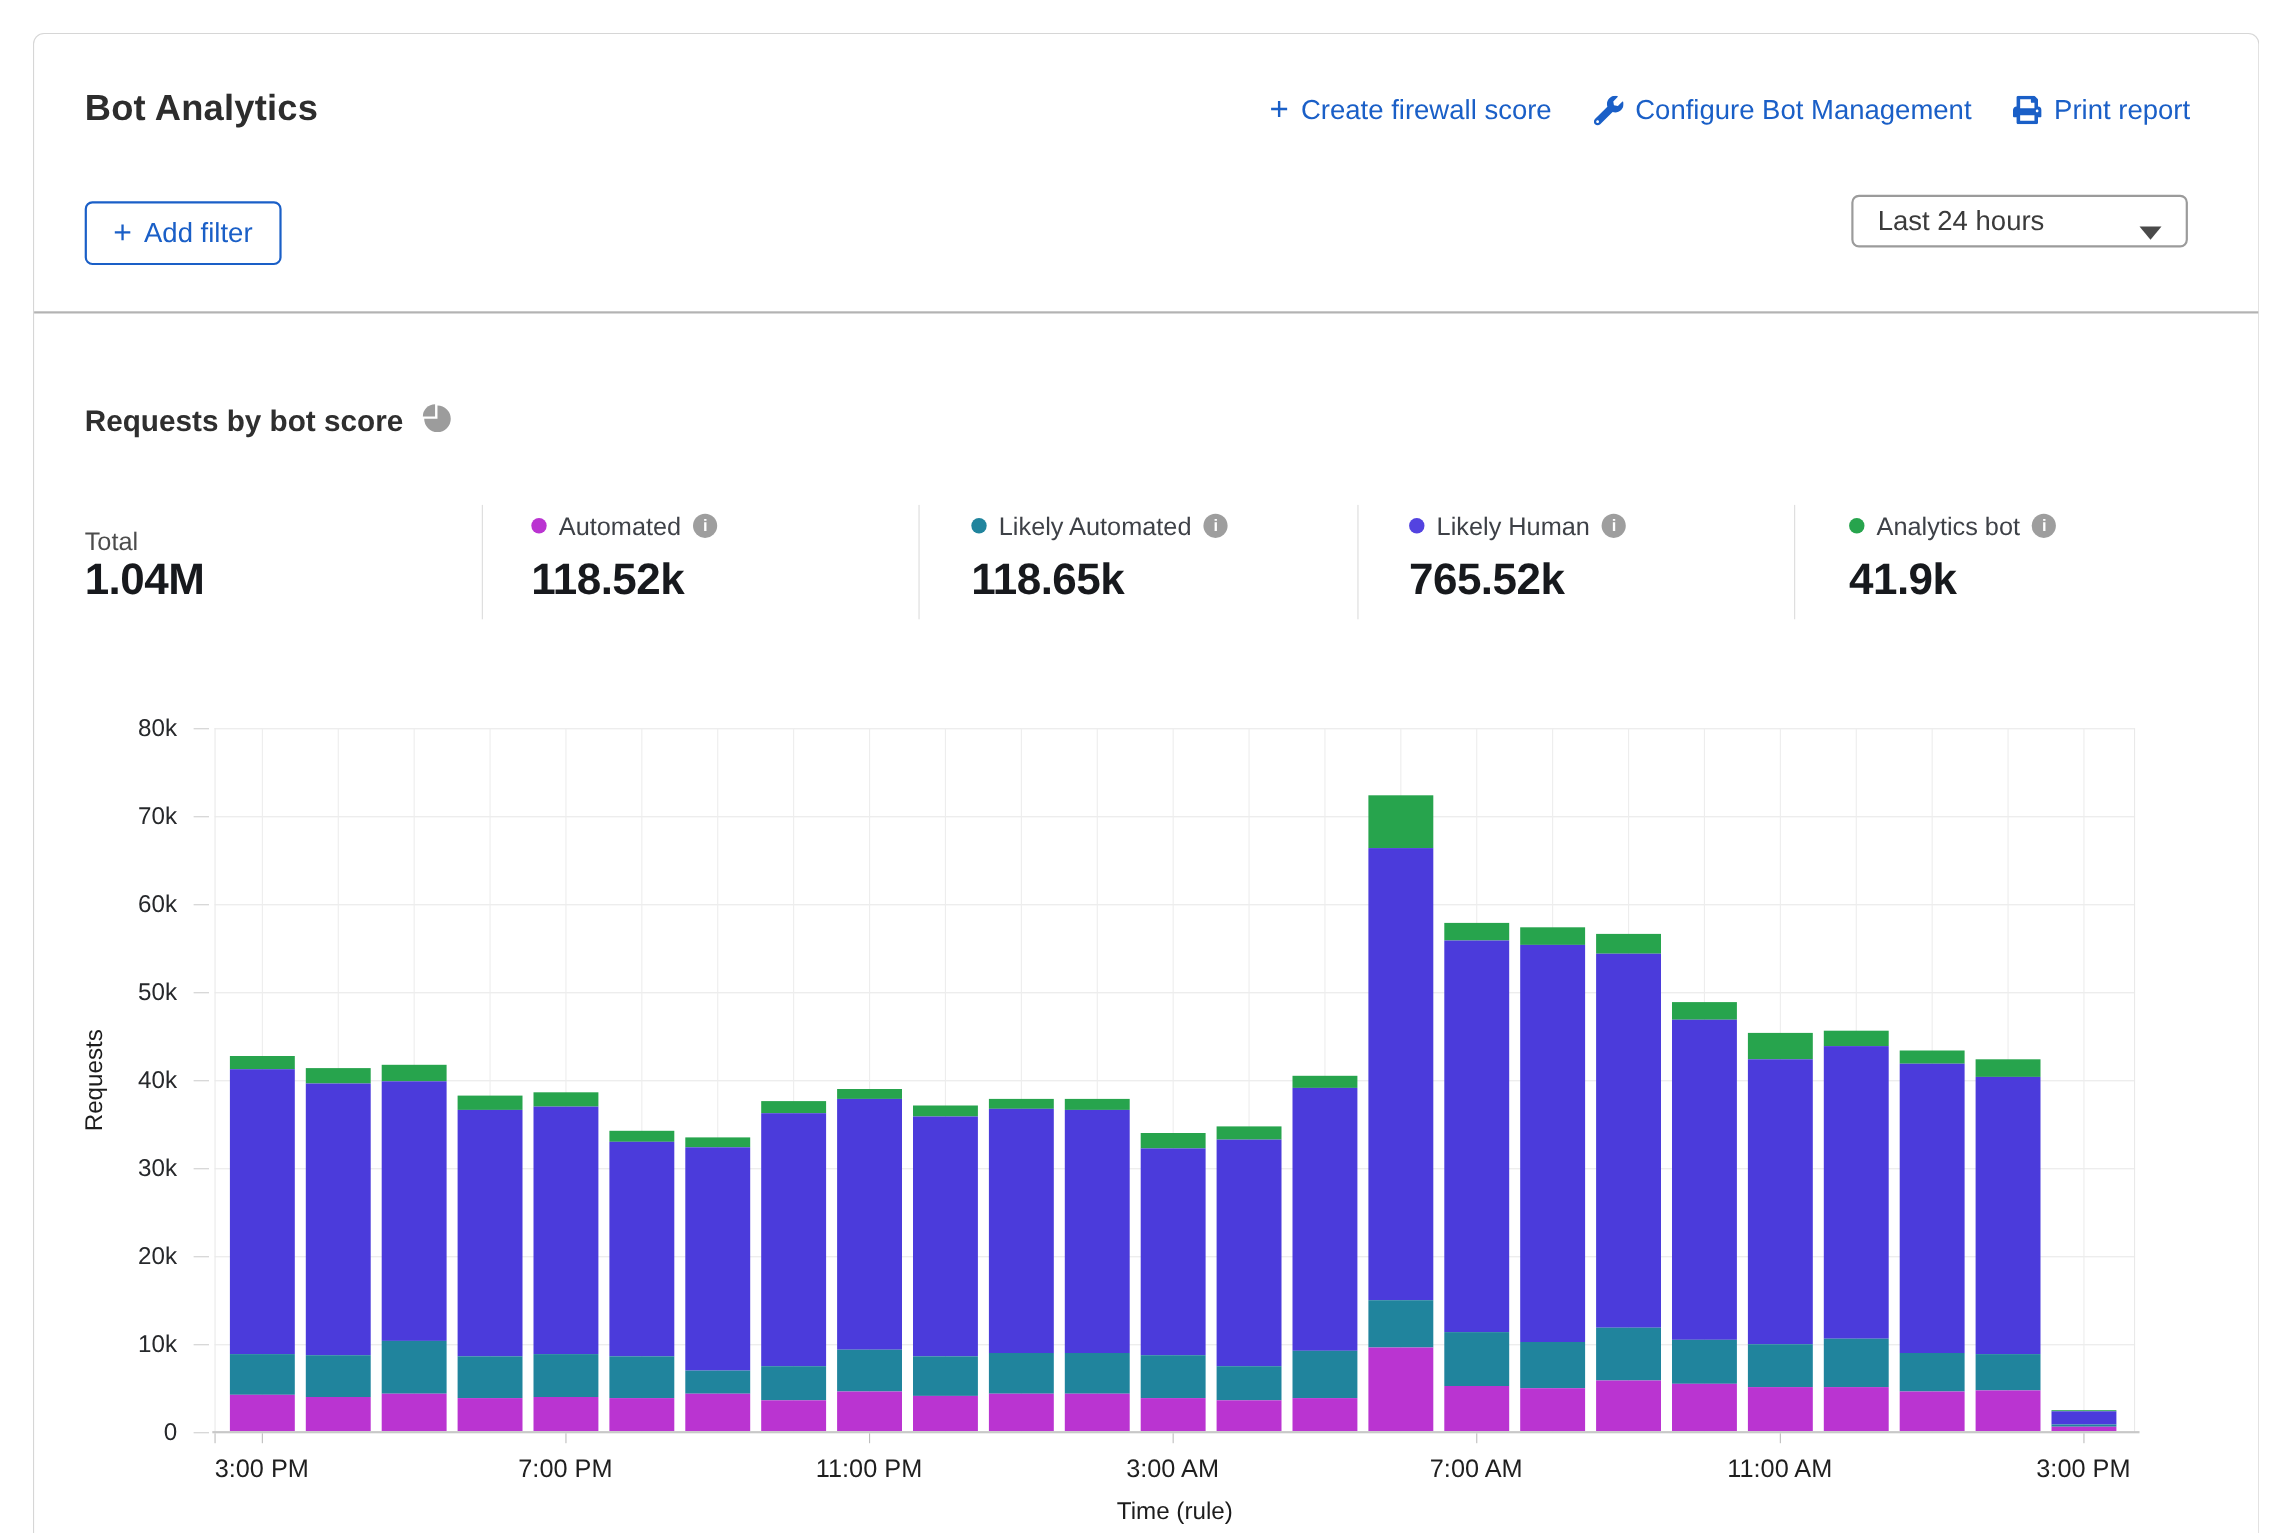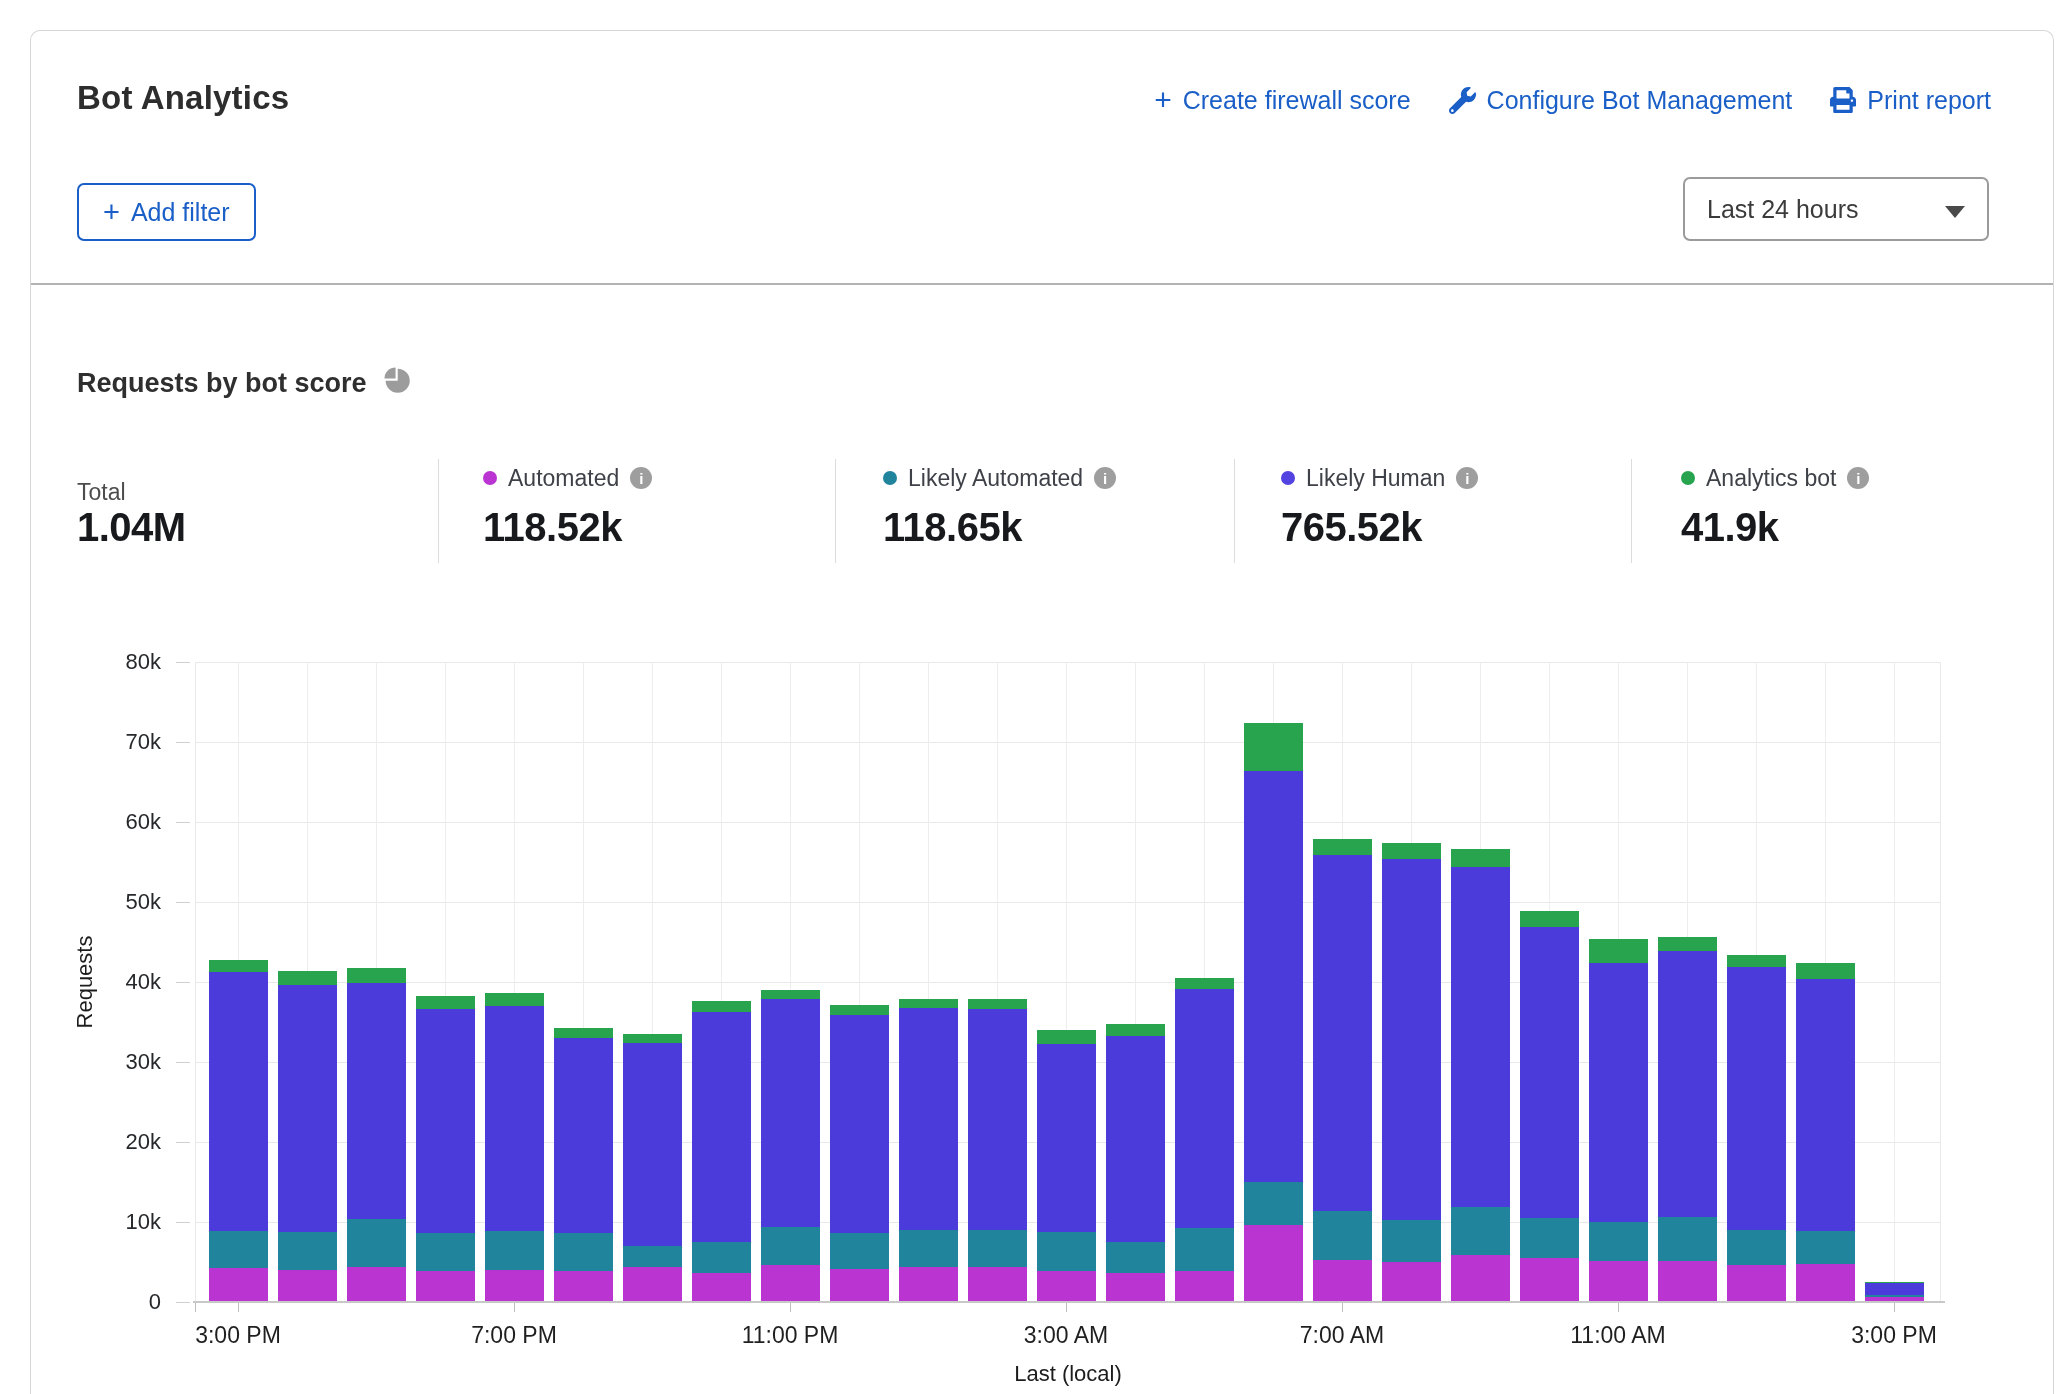--- a/index.html
+++ b/index.html
@@ -14,21 +14,21 @@
     display:flex; align-items:center; gap:38px; }
   .hlink { display:flex; align-items:center; gap:11px; color:#1a5fc7;
     font-size:25px; cursor:pointer; white-space:nowrap; }
   .hlink .plus { font-size:30px; font-weight:400; line-height:26px; }
   .hlink svg { display:block; }
   .add-filter { position:absolute; left:46px; top:152px; height:58px;
     display:inline-flex; align-items:center; gap:11px; padding:0 24px;
     background:#fff; border:2px solid #1a5fc7; border-radius:7px;
     color:#1a5fc7; font-size:25px; cursor:pointer; }
   .add-filter .plus { font-size:29px; font-weight:400; }
-  .timeframe { position:absolute; top:146px; right:64px; width:306px; height:64px;
+  .timeframe { position:absolute; top:146px; right:64px; width:306px; height:48px;
     border:2px solid #9b9b9b; border-radius:7px; background:#fff;
     display:flex; align-items:center; padding:0 22px; font-size:25px;
     color:#3b3b3b; cursor:pointer; }
   .chevron { position:absolute; right:22px; top:27px; width:0; height:0;
     border-left:10px solid transparent; border-right:10px solid transparent;
     border-top:12px solid #4a4a4a; }
   .header-divider { position:absolute; left:0; right:0; top:252px; height:2px;
     background:#b3b3b3; }
   .section-title { position:absolute; left:46px; top:334px; display:flex;
     align-items:center; gap:15px; font-size:27px; font-weight:700; color:#2f2f2f; }
@@ -165,21 +165,21 @@
         <span class="info-icon">i</span>
       </div>
       <div class="stat-value">41.9k</div>
     </div>
   </div>
 
   <div class="plot" id="plot">
     <div class="y-axis-title">
       <span>Requests</span>
     </div>
-    <div class="x-axis-title">Last (local)</div>
+    <div class="x-axis-title">Time (rule)</div>
   <div class="gridh" style="top: 0px;"></div>
       <div class="ytick" style="top: 0px;"></div>
       <div class="ylabel" style="top: -13px;">80k</div>
       <div class="gridh" style="top: 80px;"></div>
       <div class="ytick" style="top: 80px;"></div>
       <div class="ylabel" style="top: 67px;">70k</div>
       <div class="gridh" style="top: 160px;"></div>
       <div class="ytick" style="top: 160px;"></div>
       <div class="ylabel" style="top: 147px;">60k</div>
       <div class="gridh" style="top: 240px;"></div>

